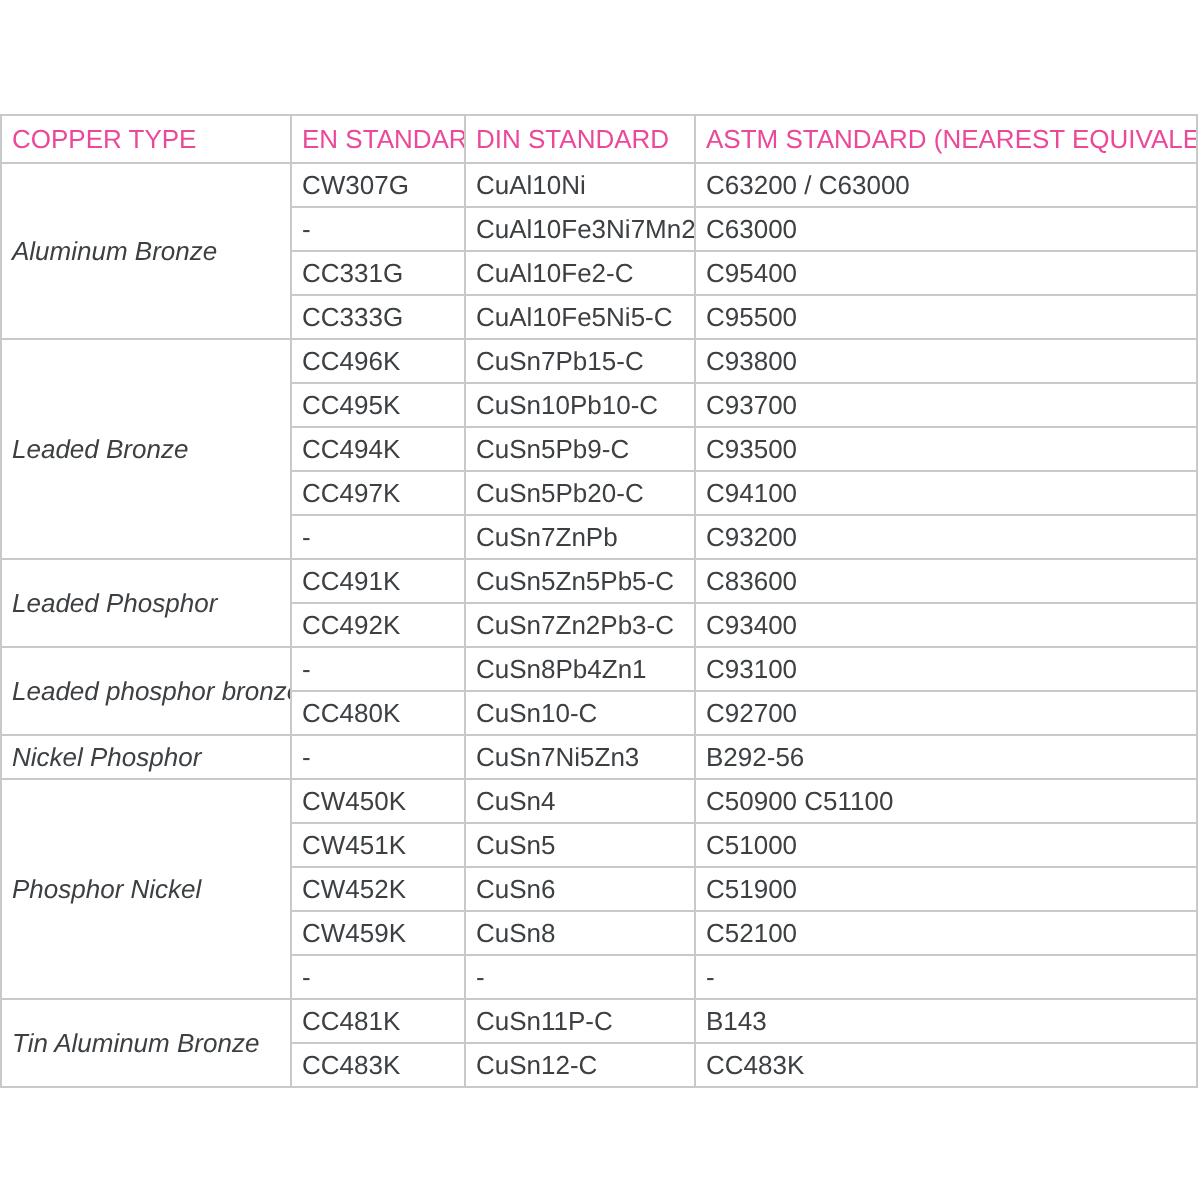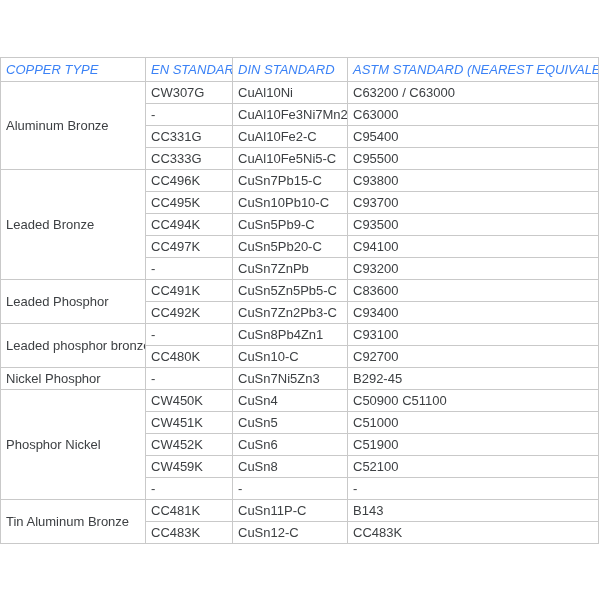--- a/index.html
+++ b/index.html
@@ -35,30 +35,30 @@
     text-align: left;
     vertical-align: middle;
     font-weight: 400;
     white-space: nowrap;
     overflow: hidden;
     box-sizing: border-box;
   }
   table.standards th {
     padding-top: 4px;
     padding-bottom: 4px;
-    color: #3b82f6;
+    color: #ec4899;
     background: #ffffff;
-    font-style: italic;
   }
   .col0 { width: 145px; }
   .col1 { width: 87px;  }
   .col2 { width: 115px; margin-left: 16px; }
   .col3 { width: 251px; }
   td.group-cell {
     vertical-align: middle;
+    font-style: italic;
   }
 </style>
 </head>
 <body>
 
 <div class="page">
   <table class="standards">
     <thead>
       <tr id="header-row">
           <th class="col0">COPPER TYPE</th>
@@ -134,21 +134,21 @@
         </tr>
         <tr>
           <td class="col1">CC480K</td>
           <td class="col2">CuSn10-C</td>
           <td class="col3">C92700</td>
         </tr>
         <tr>
           <td rowspan="1" class="col0 group-cell">Nickel Phosphor</td>
           <td class="col1">-</td>
           <td class="col2">CuSn7Ni5Zn3</td>
-          <td class="col3">B292-45</td>
+          <td class="col3">B292-56</td>
         </tr>
         <tr>
           <td rowspan="5" class="col0 group-cell">Phosphor Nickel</td>
           <td class="col1">CW450K</td>
           <td class="col2">CuSn4</td>
           <td class="col3">C50900 C51100</td>
         </tr>
         <tr>
           <td class="col1">CW451K</td>
           <td class="col2">CuSn5</td>

